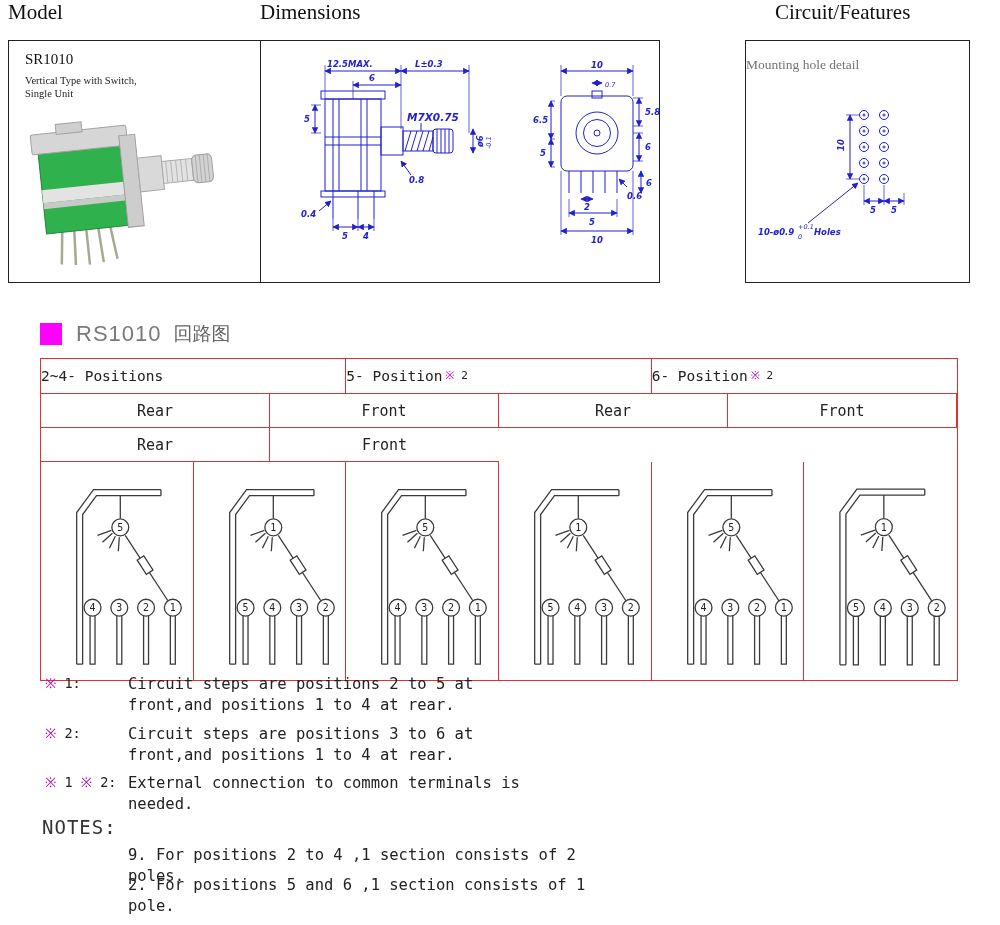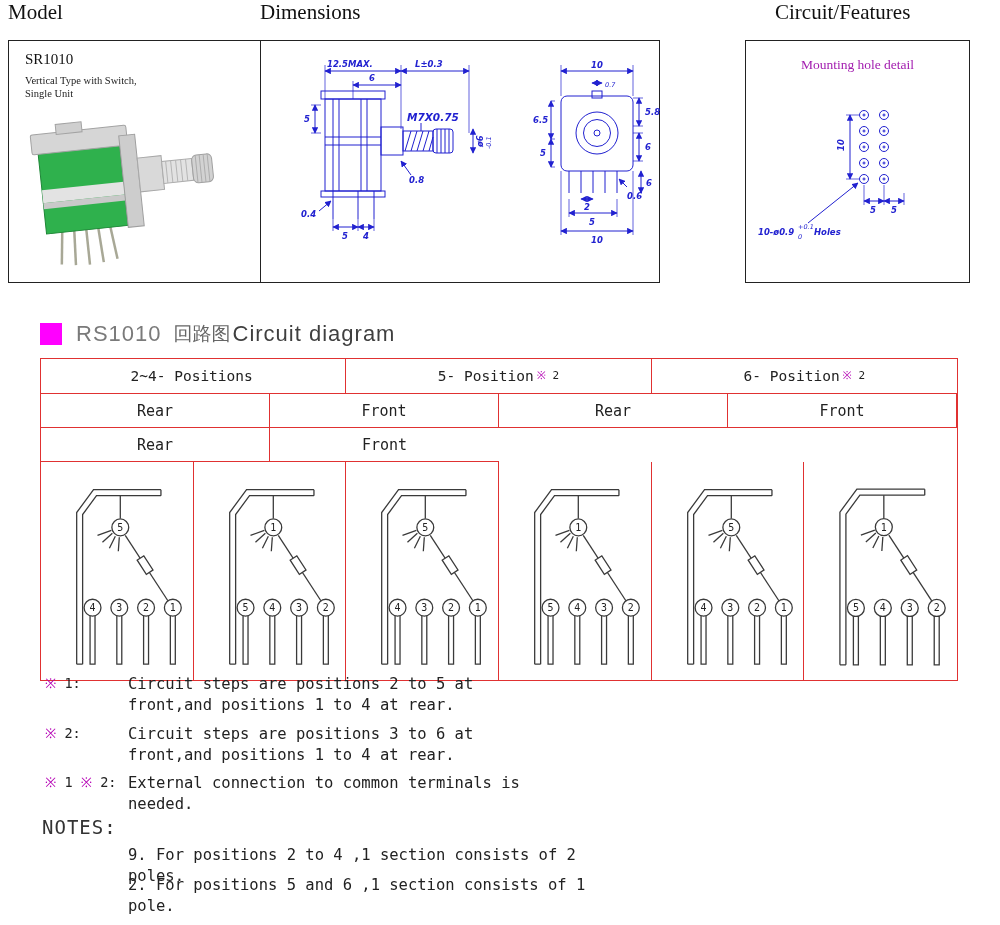--- a/index.html
+++ b/index.html
@@ -11,22 +11,22 @@
 
   
   .tbox{position:absolute;top:40px;border:1px solid #222;background:#fff;box-sizing:border-box;}
   .model-box{left:8px;width:270px;height:243px;}
   .dim-box{left:260px;width:400px;height:243px;}
   .feat-box{left:745px;width:225px;height:243px;}
   .part-no{position:absolute;left:16px;top:10px;font-family:"Liberation Serif",serif;font-size:15px;color:#111;}
   .part-desc{position:absolute;left:16px;top:33px;font-family:"Liberation Serif",serif;font-size:10.5px;
              line-height:13px;color:#222;white-space:pre-line;}
   .prod-svg{position:absolute;left:12px;top:55px;}
-  .feat-title{position:absolute;left:0;top:16px;width:100%;text-align:center;
-              font-family:"Liberation Serif",serif;font-size:13.5px;color:#a21caf;}
+  .feat-title{position:absolute;left:0;top:16px;width:100%;text-align:left;
+              font-family:"Liberation Serif",serif;font-size:13.5px;color:#737373;}
   .dim-svg{position:absolute;left:0;top:0;}
   .feat-svg{position:absolute;left:0;top:34px;}
   .blue-ln{fill:none;stroke:#2121d0;stroke-width:1;}
   .blue-thin{fill:none;stroke:#2121d0;stroke-width:.7;}
   svg text{font-family:"DejaVu Sans",sans-serif;}
   .dimtxt{fill:#2121d0;font-size:8.5px;font-style:italic;font-weight:bold;}
   .dimbig{fill:#2121d0;font-size:10.5px;font-style:italic;font-weight:bold;}
   .dimtiny{fill:#2121d0;font-size:6.5px;font-style:italic;}
 
   
@@ -36,21 +36,21 @@
   .sec-cjk{font-size:19px;color:#666;margin-left:12px;}
   .sec-title{font-size:22px;color:#3f3f3f;margin-left:2px;letter-spacing:1px;}
 
   
   .watermark{position:absolute;left:340px;top:446px;font-size:21px;color:#c9c9c9;z-index:3;pointer-events:none;}
 
   
   .ctable{position:absolute;left:40px;top:358px;width:918px;border:1px solid #e03131;box-sizing:border-box;background:transparent;}
   .ct-h1{display:grid;grid-template-columns:repeat(3,1fr);}
   .ct-h1 .cg{height:34px;border-right:1px solid #e03131;border-bottom:1px solid #e03131;
-             display:flex;align-items:center;justify-content:center;
+             display:flex;align-items:center;
              font-family:"DejaVu Sans Mono",monospace;font-size:14.5px;color:#222;}
   .ct-h1 .cg:last-child{border-right:none;}
   .ct-h2{display:grid;grid-template-columns:repeat(4,1fr);}
   .ct-h2 .ch{height:33px;border-right:1px solid #e03131;border-bottom:1px solid #e03131;
              display:flex;align-items:center;justify-content:center;
              font-family:"DejaVu Sans Mono",monospace;font-size:15px;color:#222;}
   .ct-h2 .ch:last-child{border-right:none;}
   .ct-body{display:grid;grid-template-columns:repeat(6,1fr);}
   .ct-cell{height:218px;border-right:1px solid #e03131;position:relative;}
   .ct-cell:last-child{border-right:none;}
@@ -238,21 +238,20 @@
       <text class="dimtiny" x="52" y="154">+0.1</text>
       <text class="dimtiny" x="52" y="164">0</text>
       <text class="dimtxt" x="68" y="160">Holes</text>
     </svg>
   </div>
 
   <div class="sec-head">
     <div class="sec-square"></div>
     <span class="sec-model">RS1010</span>
     <span class="sec-cjk">回路图</span>
-    <span class="sec-title">Circuit diagram</span>
   </div>
 
 
   <div class="ctable">
     <div class="ct-h1">
       <div class="cg">
         <span>2~4- Positions</span>
           <sup class="ref"><span class="star"></span><span></span></sup>
       </div>
       <div class="cg">

